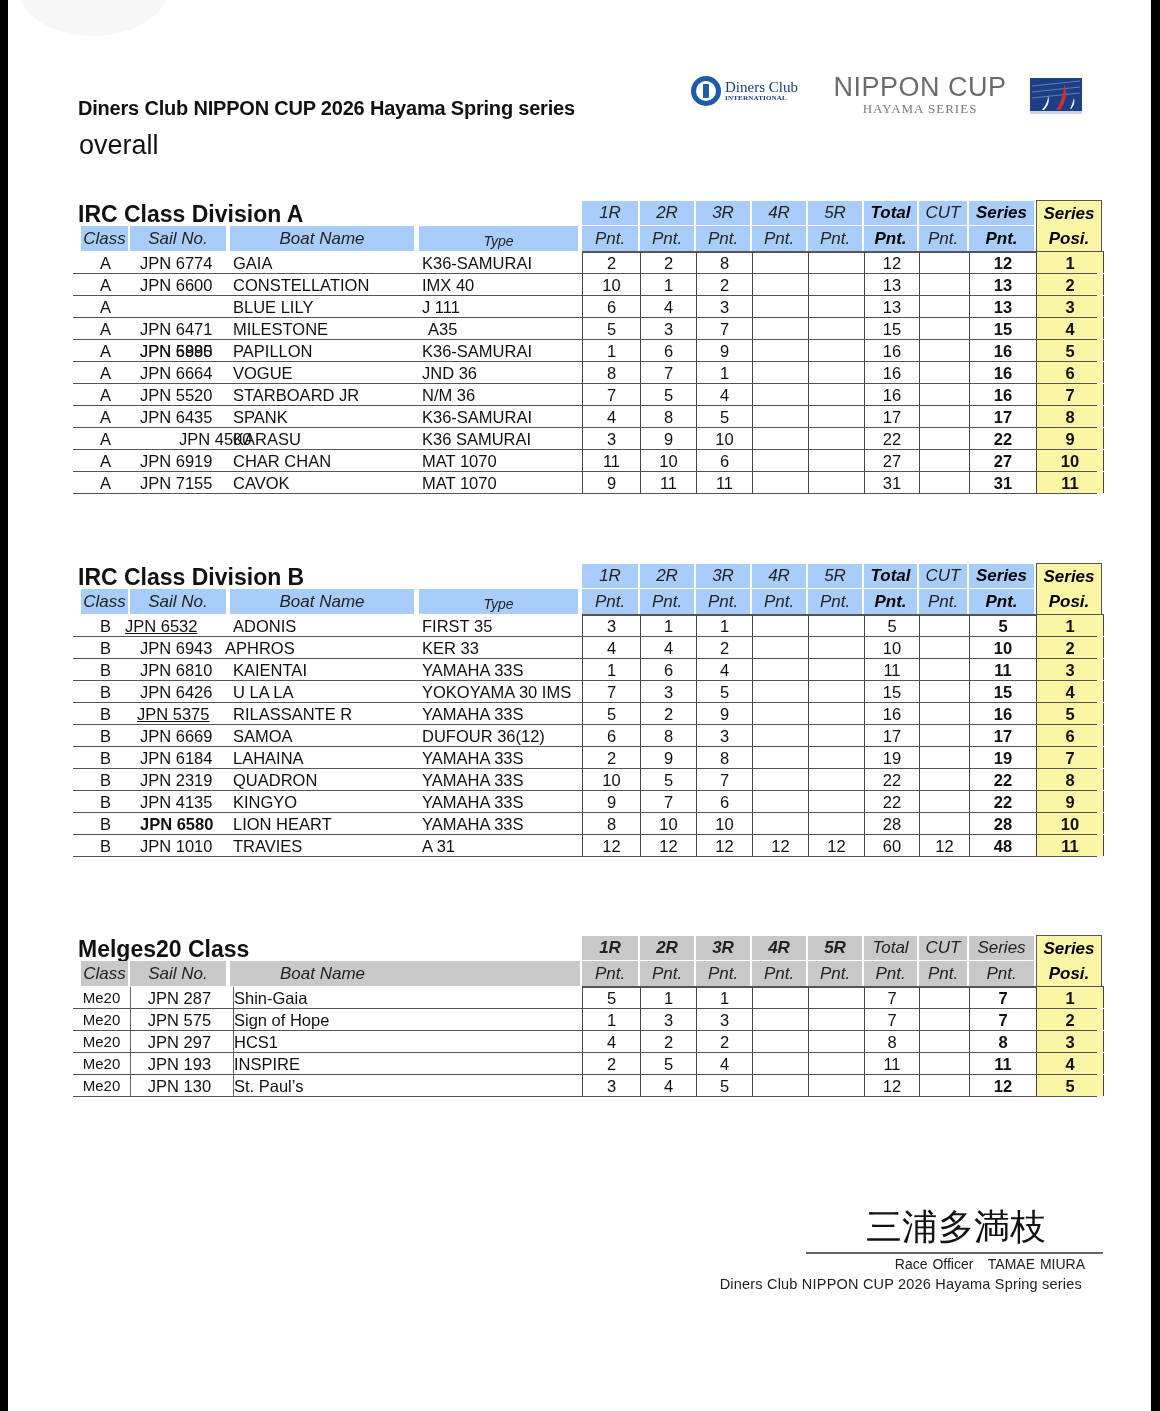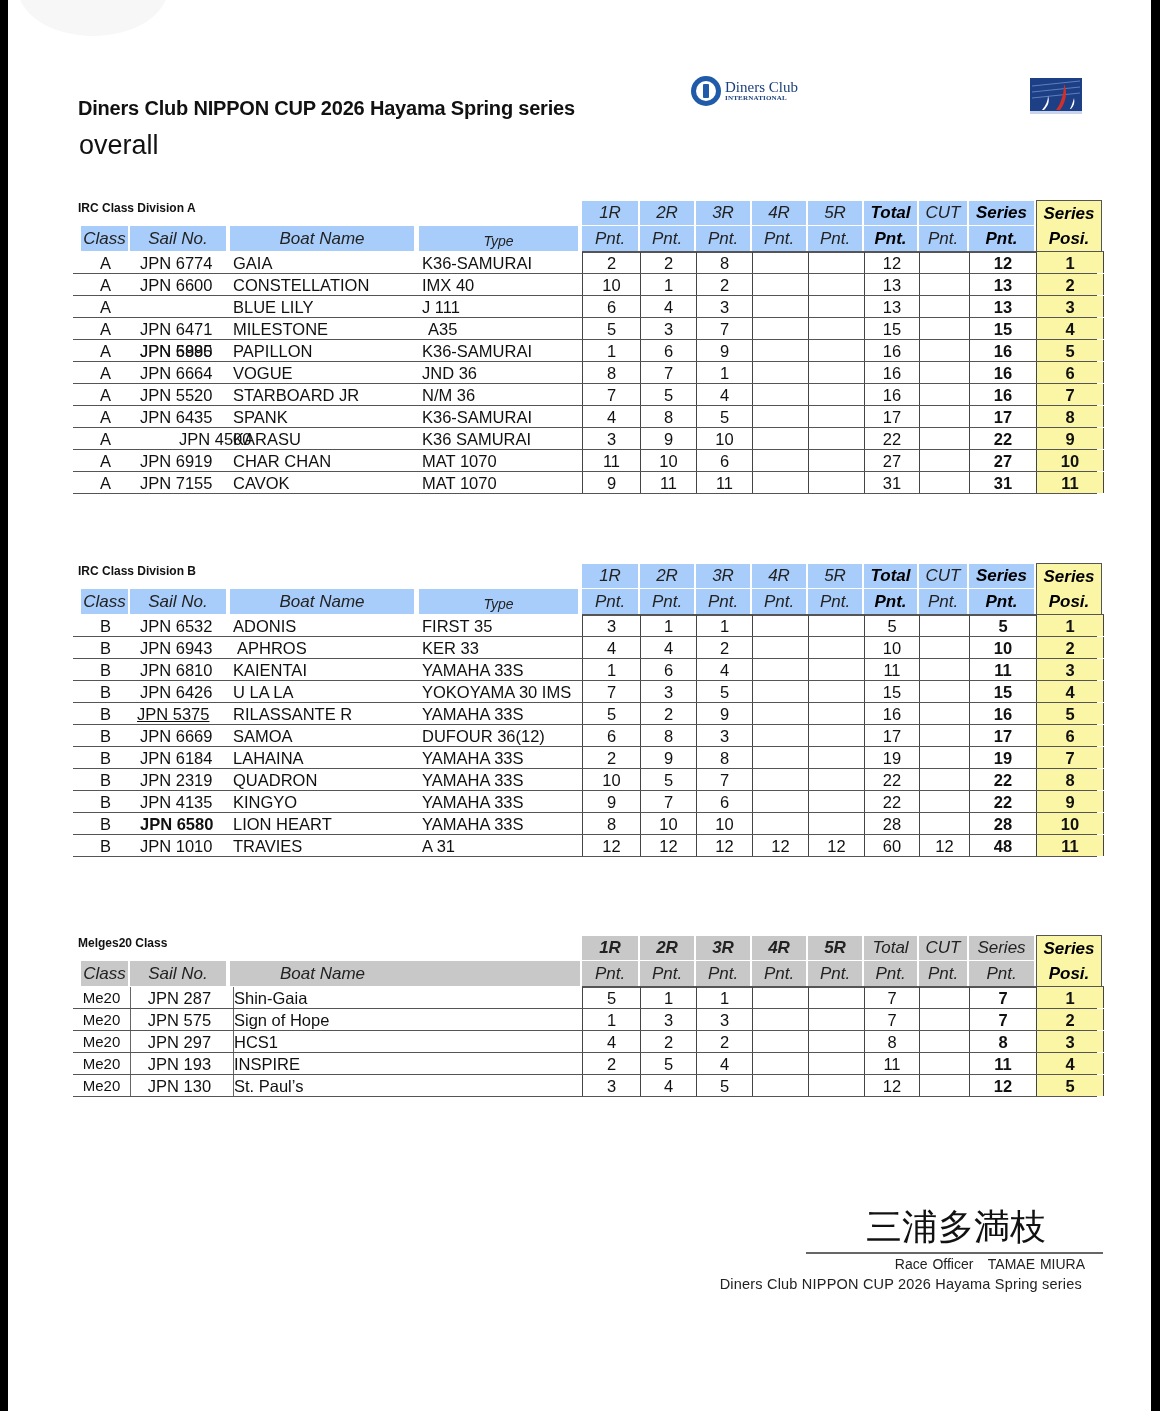--- a/index.html
+++ b/index.html
@@ -16,21 +16,21 @@
   .diners-text{margin-left:4px;line-height:1;}
   .diners-text .l1{font-family:"Liberation Serif",serif;font-size:15px;color:#1a3f7a;}
   .diners-text .l2{font-family:"Liberation Serif",serif;font-size:7px;font-weight:bold;color:#1a3f7a;letter-spacing:0.2px;}
   .logo-nippon{position:absolute;left:812px;top:74px;text-align:center;width:200px;}
   .logo-nippon .l1{font-size:27px;color:#6b6b6b;letter-spacing:0.5px;line-height:1;}
   .logo-nippon .l2{font-family:"Liberation Serif",serif;font-size:13px;color:#7a7a7a;letter-spacing:1px;line-height:1;margin-top:1px;}
   .logo-sail{position:absolute;left:1022px;top:78px;width:52px;height:36px;}
 
   
   .sec{position:absolute;left:65px;width:1024px;}
-  .sec-title{position:absolute;left:5px;font-size:12px;font-weight:bold;}
+  .sec-title{position:absolute;left:5px;font-size:23px;font-weight:bold;}
   .hdr{position:absolute;height:25px;display:flex;align-items:center;justify-content:center;font-style:italic;font-size:17px;color:#222;box-sizing:border-box;}
   .hdr.blue{background:#a9cdfb;}
   .hdr.gray{background:#c8c8c8;}
   .hdr.yellow{background:#fbf5a6;border-left:1.5px solid #555;border-right:1.5px solid #555;}
   .hdr.bold{font-weight:bold;}
   .hdr.small{font-size:14px;padding-top:4px;}
   .hdr.boldblack{font-weight:bold;color:#000;}
   .row{position:absolute;left:0;width:1024px;height:22px;border-bottom:1.5px solid #555;box-sizing:border-box;}
   .cell{position:absolute;top:0;height:21px;line-height:22px;font-size:16.5px;color:#111;box-sizing:border-box;white-space:nowrap;}
   .c{text-align:center;}
@@ -53,20 +53,24 @@
 
   <div class="title">Diners Club NIPPON CUP 2026 Hayama Spring series</div>
   <div class="subtitle">overall</div>
 
   <div class="logo-diners">
     <div class="diners-circle"></div>
     <div class="diners-text">
       <div class="l1">Diners Club</div>
       <div class="l2">INTERNATIONAL</div>
     </div>
+  </div>
+  <div class="logo-nippon">
+    <div class="l1">NIPPON CUP</div>
+    <div class="l2">HAYAMA SERIES</div>
   </div>
   <svg class="logo-sail" viewBox="0 0 52 36">
     <rect x="0" y="0" width="52" height="36" fill="#1d3f86"></rect>
     <path d="M2 8 L50 3 M2 14 L50 9 M2 20 L50 15" stroke="#6d8fc8" stroke-width="0.8" fill="none"></path>
     <path d="M34 6 C38 14 36 24 30 32 L26 32 C32 24 34 14 34 6 Z" fill="#d0302c"></path>
     <path d="M18 18 C20 23 18 28 14 32 L12 32 C16 27 18 23 18 18 Z" fill="#fff"></path>
     <path d="M44 20 C45 24 44 28 41 31 L40 31 C42 27 43 24 44 20 Z" fill="#fff"></path>
     <rect x="0" y="33" width="52" height="3" fill="#c9d4ea"></rect>
   </svg>
 
@@ -282,37 +286,37 @@
         <div class="hdr blue boldblack" style="left: 791px; width: 53px; top: 26px; height: 25px;">Pnt.</div>
         <div class="hdr blue" style="left: 846px; width: 48px; top: 1px; height: 24px;">CUT</div>
         <div class="hdr blue" style="left: 846px; width: 48px; top: 26px; height: 25px;">Pnt.</div>
         <div class="hdr blue boldblack" style="left: 896px; width: 65px; top: 1px; height: 24px;">Series</div>
         <div class="hdr blue boldblack" style="left: 896px; width: 65px; top: 26px; height: 25px;">Pnt.</div>
         <div class="hdr yellow boldblack" style="left: 963px; width: 66px; top: 0px; height: 26px; border-top: 1.5px solid rgb(85, 85, 85);">Series</div>
         <div class="hdr yellow boldblack" style="left: 963px; width: 66px; top: 26px; height: 25px;">Posi.</div>
         <div class="tophdrline" style="left: 509px; width: 522px; top: 51px;"></div>
         <div class="row" style="top: 52px;">
           <div class="cell c" style="left: 8px; width: 49px;">B</div>
-          <div class="cell " style="left: 67px; width: 98px;">JPN 6532</div>
+          <div class="cell " style="left: 52px; width: 98px; text-decoration: underline;">JPN 6532</div>
           <div class="cell " style="left: 160px; width: 186px;">ADONIS</div>
           <div class="cell " style="left: 349px; width: 161px;">FIRST 35</div>
           <div class="cell c vl" style="left: 509px; width: 58px;">3</div>
           <div class="cell c vl" style="left: 567px; width: 56px;">1</div>
           <div class="cell c vl" style="left: 623px; width: 56px;">1</div>
           <div class="cell c vl" style="left: 679px; width: 56px;"></div>
           <div class="cell c vl" style="left: 735px; width: 56px;"></div>
           <div class="cell c vl" style="left: 791px; width: 55px;">5</div>
           <div class="cell c vl" style="left: 846px; width: 50px;"></div>
           <div class="cell c vl bold" style="left: 896px; width: 67px;">5</div>
           <div class="cell c posi" style="left: 963px; width: 68px;">1</div>
         </div>
         <div class="row" style="top: 74px;">
           <div class="cell c" style="left: 8px; width: 49px;">B</div>
           <div class="cell " style="left: 67px; width: 98px;">JPN 6943</div>
-          <div class="cell " style="left: 164px; width: 186px;">APHROS</div>
+          <div class="cell " style="left: 152px; width: 186px;">APHROS</div>
           <div class="cell " style="left: 349px; width: 161px;">KER 33</div>
           <div class="cell c vl" style="left: 509px; width: 58px;">4</div>
           <div class="cell c vl" style="left: 567px; width: 56px;">4</div>
           <div class="cell c vl" style="left: 623px; width: 56px;">2</div>
           <div class="cell c vl" style="left: 679px; width: 56px;"></div>
           <div class="cell c vl" style="left: 735px; width: 56px;"></div>
           <div class="cell c vl" style="left: 791px; width: 55px;">10</div>
           <div class="cell c vl" style="left: 846px; width: 50px;"></div>
           <div class="cell c vl bold" style="left: 896px; width: 67px;">10</div>
           <div class="cell c posi" style="left: 963px; width: 68px;">2</div>

